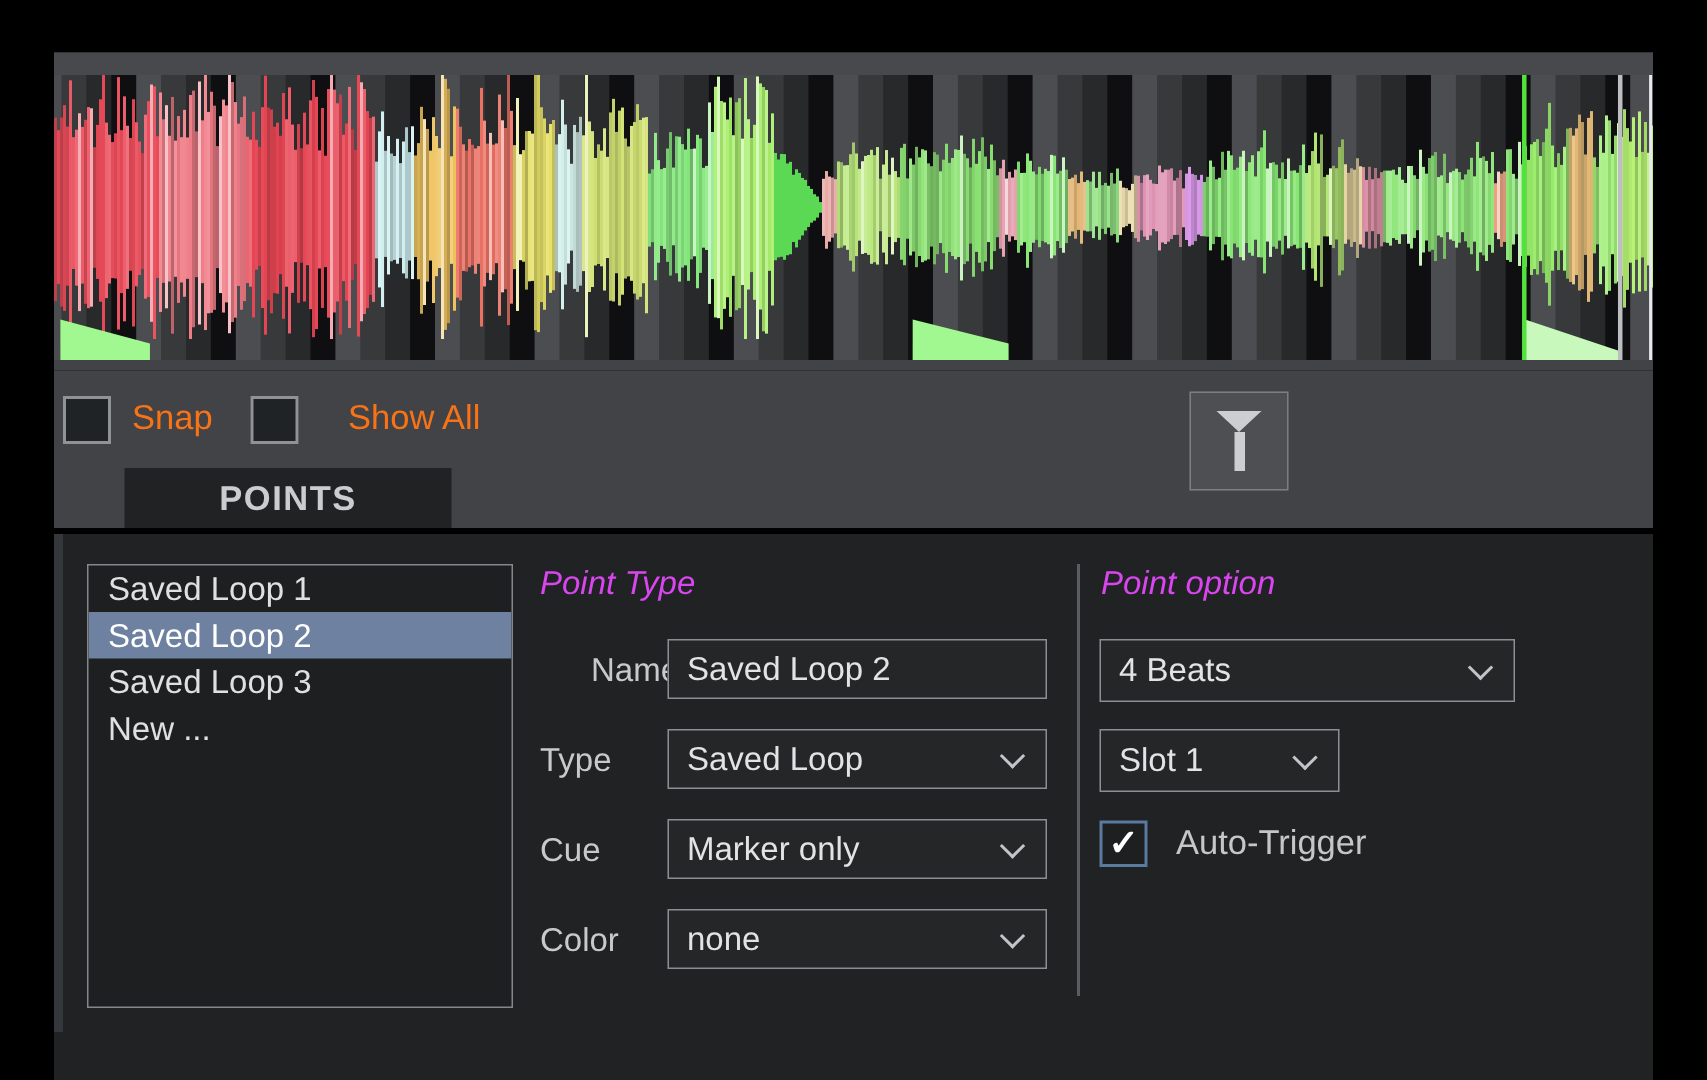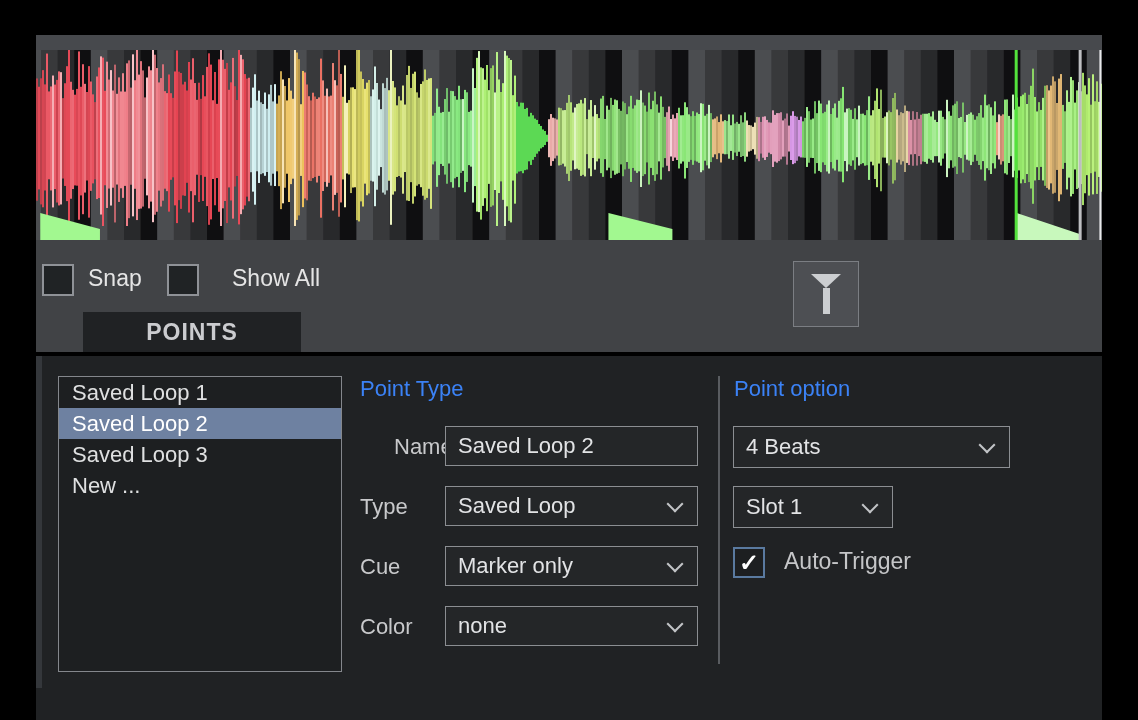--- a/index.html
+++ b/index.html
@@ -8,21 +8,21 @@
 
   
   #wave-panel{position:absolute;left:36px;top:35px;width:1066px;height:212px;background:#414346;}
   #wave-header{position:absolute;left:0;top:0;width:1066px;height:15px;background:#47494d;}
   #wave-svg{position:absolute;left:0;top:15px;display:block;}
 
   
   #control-bar{position:absolute;left:36px;top:247px;width:1066px;height:105px;background:#414346;}
   .cb{position:absolute;width:28px;height:28px;background:#202325;border:2px solid #8f9297;
       display:flex;align-items:center;justify-content:center;}
-  .cb-label{position:absolute;color:#e5e5e5;font-size:23px;line-height:30px;}
+  .cb-label{position:absolute;color:#f97316;font-size:23px;line-height:30px;}
   #filter-btn{position:absolute;left:757px;top:14px;width:64px;height:64px;background:#4d4f53;
       border:1px solid #7b7e83;display:flex;flex-direction:column;align-items:center;justify-content:center;}
   .funnel-top{width:0;height:0;border-left:15px solid transparent;border-right:15px solid transparent;
       border-top:14px solid #ccced1;}
   .funnel-stem{width:7px;height:26px;background:#ccced1;}
 
   
   #points-tab{position:absolute;left:47px;top:65px;width:218px;height:40px;background:#202224;
       display:flex;align-items:center;justify-content:center;color:#cbcccf;font-size:23px;
       font-weight:bold;letter-spacing:1px;}
@@ -30,21 +30,21 @@
   
   #main-panel{position:absolute;left:36px;top:356px;width:1066px;height:368px;background:#202224;}
   #panel-left-strip{position:absolute;left:0;top:0;width:6px;height:332px;background:#34373b;}
 
   #points-list{position:absolute;left:22px;top:20px;width:282px;height:294px;
       border:1px solid #84878c;background:#1d1f21;overflow:hidden;}
   .list-item{height:31px;line-height:31px;padding-left:13px;color:#dfe0e1;font-size:22px;
       white-space:nowrap;}
   .list-item.selected{background:#6e81a1;color:#ffffff;}
 
-  .col-title{position:absolute;color:#3b82f6;font-size:22px;}
+  .col-title{position:absolute;color:#d946ef;font-size:22px;font-style:italic;}
   .fld-label{position:absolute;color:#c8c9cb;font-size:22px;}
   .widget{position:absolute;background:#242628;border:1px solid #8b8e92;box-sizing:border-box;
       display:flex;align-items:center;color:#e2e3e5;font-size:22px;padding-left:12px;}
   .chev{position:absolute;right:16px;top:50%;width:10px;height:10px;margin-top:-8px;
       border-right:2px solid #c2c4c7;border-bottom:2px solid #c2c4c7;transform:rotate(45deg);}
   #divider{position:absolute;left:682px;top:20px;width:2px;height:288px;background:#595c60;}
 
   #auto-cb{position:absolute;left:697px;top:191px;width:28px;height:27px;background:#1d1f21;
       border:2px solid #5a7aa0;display:flex;align-items:center;justify-content:center;
       color:#ffffff;font-size:24px;font-weight:bold;}

